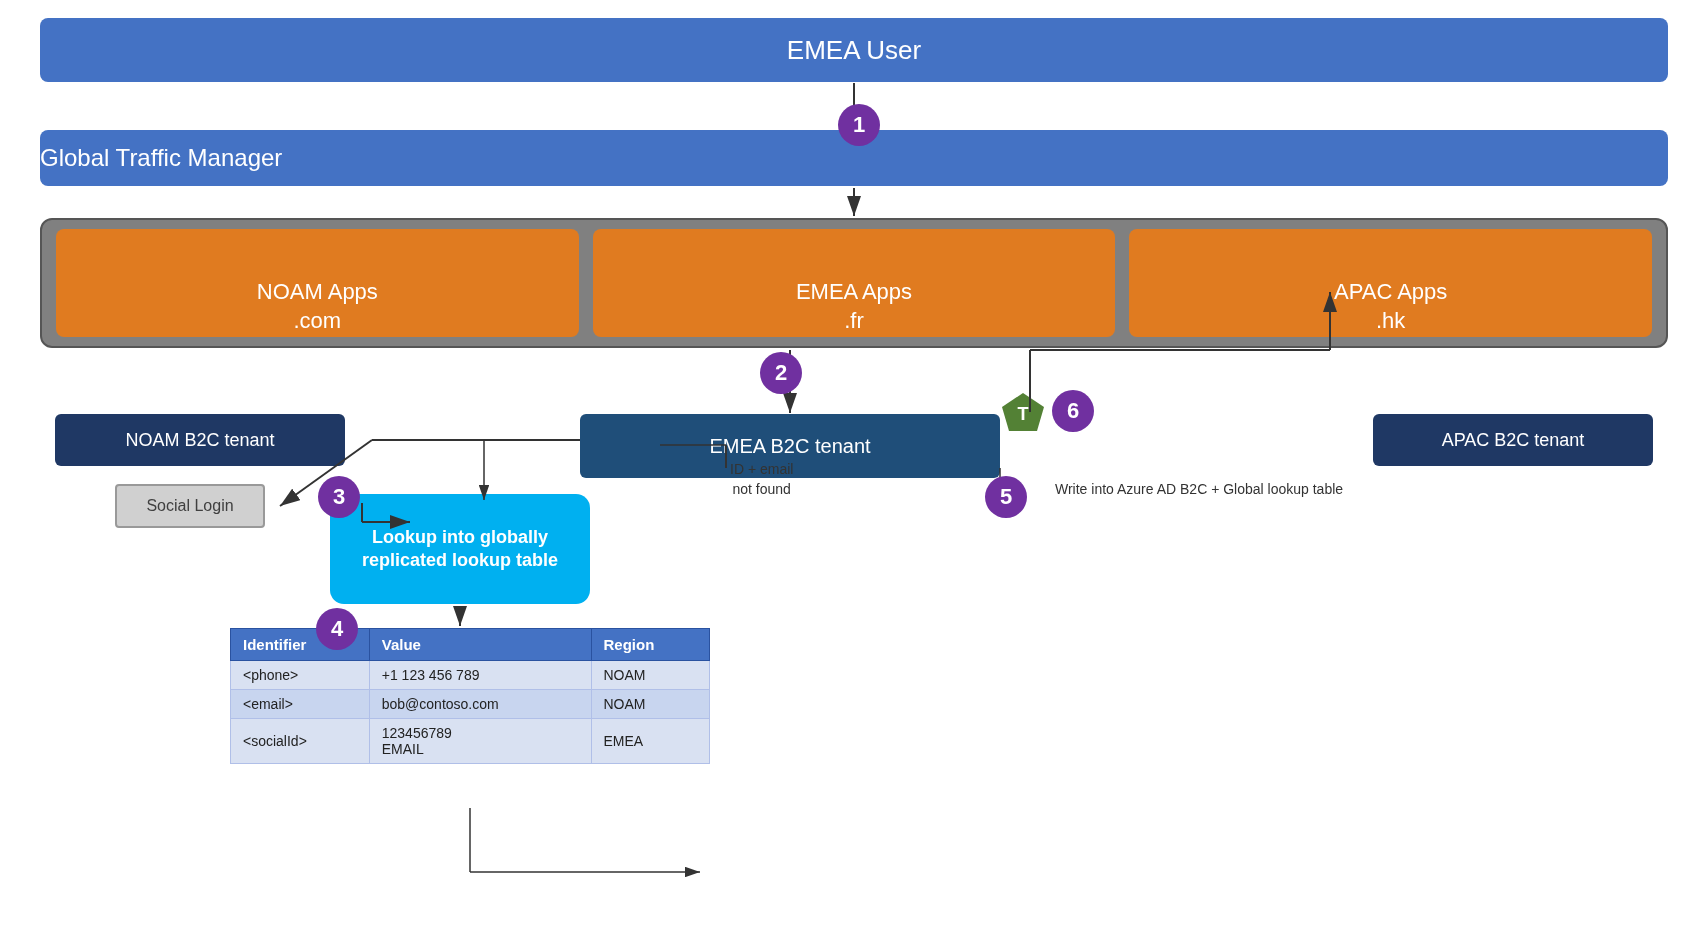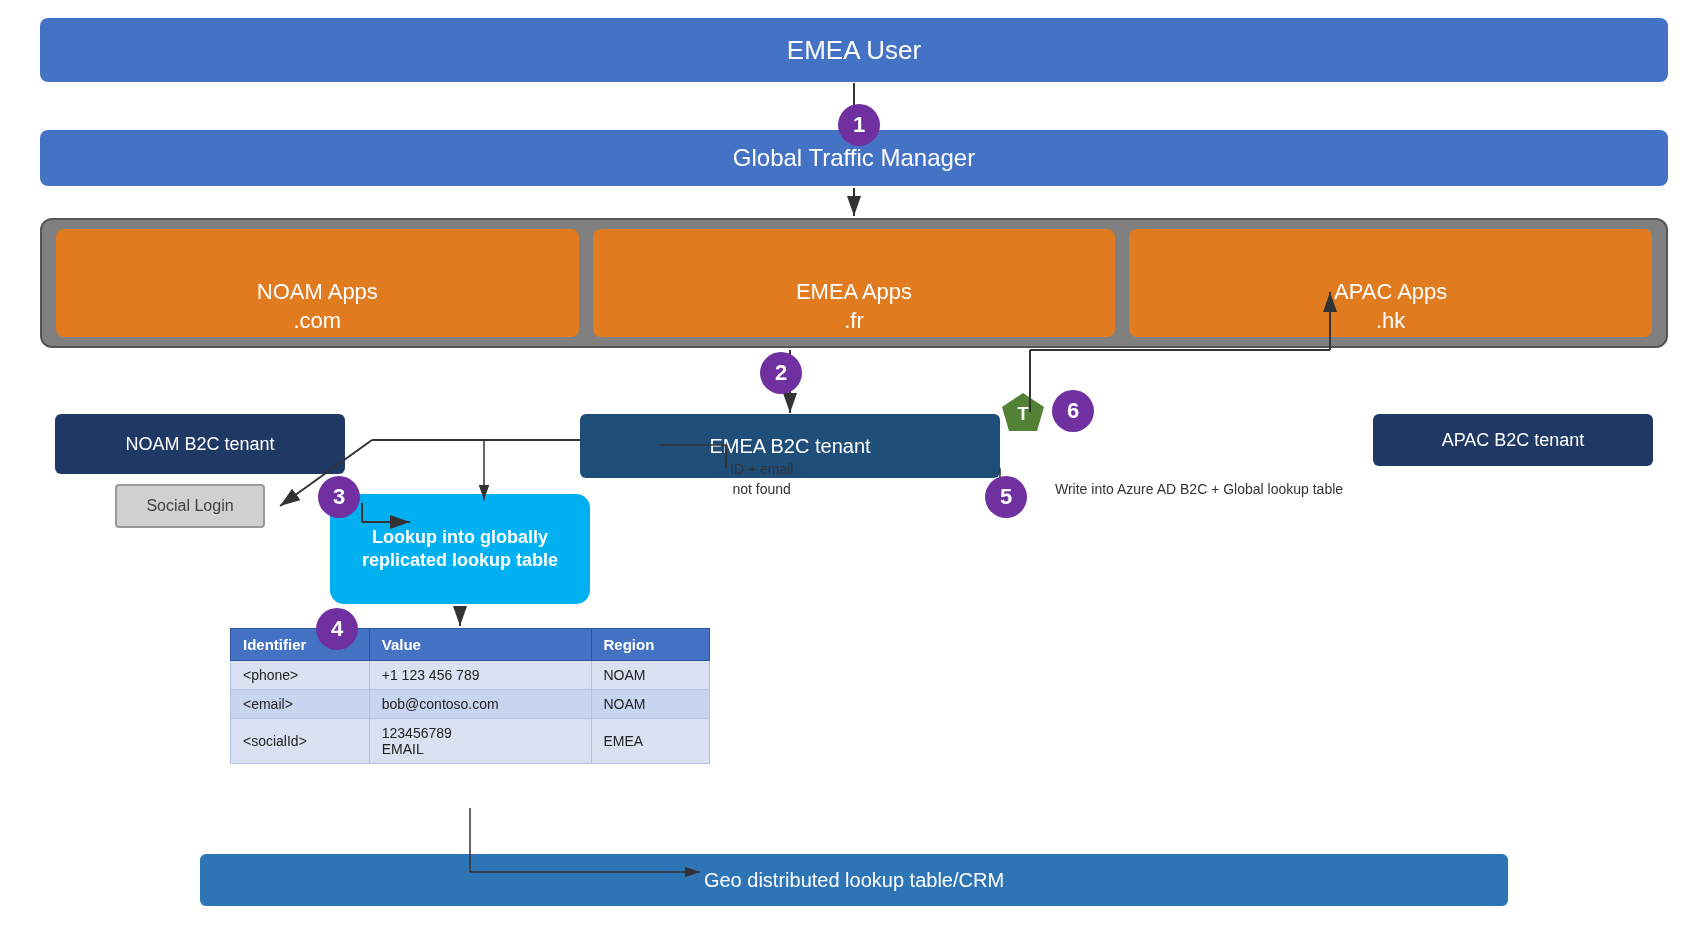--- a/index.html
+++ b/index.html
@@ -38,21 +38,20 @@
     .gtm-bar {
       position: absolute;
       top: 130px;
       left: 40px;
       right: 40px;
       height: 56px;
       background: #4472C4;
       border-radius: 8px;
       display: flex;
       align-items: center;
-      justify-content: center;
     }
     .gtm-bar span {
       color: #fff;
       font-size: 24px;
       font-weight: 500;
     }
     
     .apps-container {
       position: absolute;
       top: 218px;
@@ -83,21 +82,21 @@
       font-weight: 500;
       line-height: 1.3;
       margin-top: 47px;
     }
     
     .noam-b2c {
       position: absolute;
       top: 414px;
       left: 55px;
       width: 290px;
-      height: 60px;
+      height: 52px;
       background: #1F3864;
       border-radius: 6px;
       display: flex;
       align-items: center;
       justify-content: center;
     }
     .noam-b2c span {
       color: #fff;
       font-size: 18px;
       font-weight: 500;
@@ -385,23 +384,20 @@
 
   <div class="write-label">
     <span>Write into Azure AD B2C +
 Global lookup table</span>
   </div>
 
   <div class="id-label">
     <span>ID + email<br>not found</span>
   </div>
 
-  <div class="geo-bar">
-    <span>Geo distributed lookup table/CRM</span>
-  </div>
 
   <svg class="arrows-svg">
     <defs>
       <marker id="arrowhead" markerWidth="10" markerHeight="7" refX="10" refY="3.5" orient="auto">
         <polygon points="0 0, 10 3.5, 0 7" fill="#333"></polygon>
       </marker>
       <marker id="arrowhead-up" markerWidth="10" markerHeight="7" refX="10" refY="3.5" orient="auto">
         <polygon points="0 0, 10 3.5, 0 7" fill="#333"></polygon>
       </marker>
     </defs>

